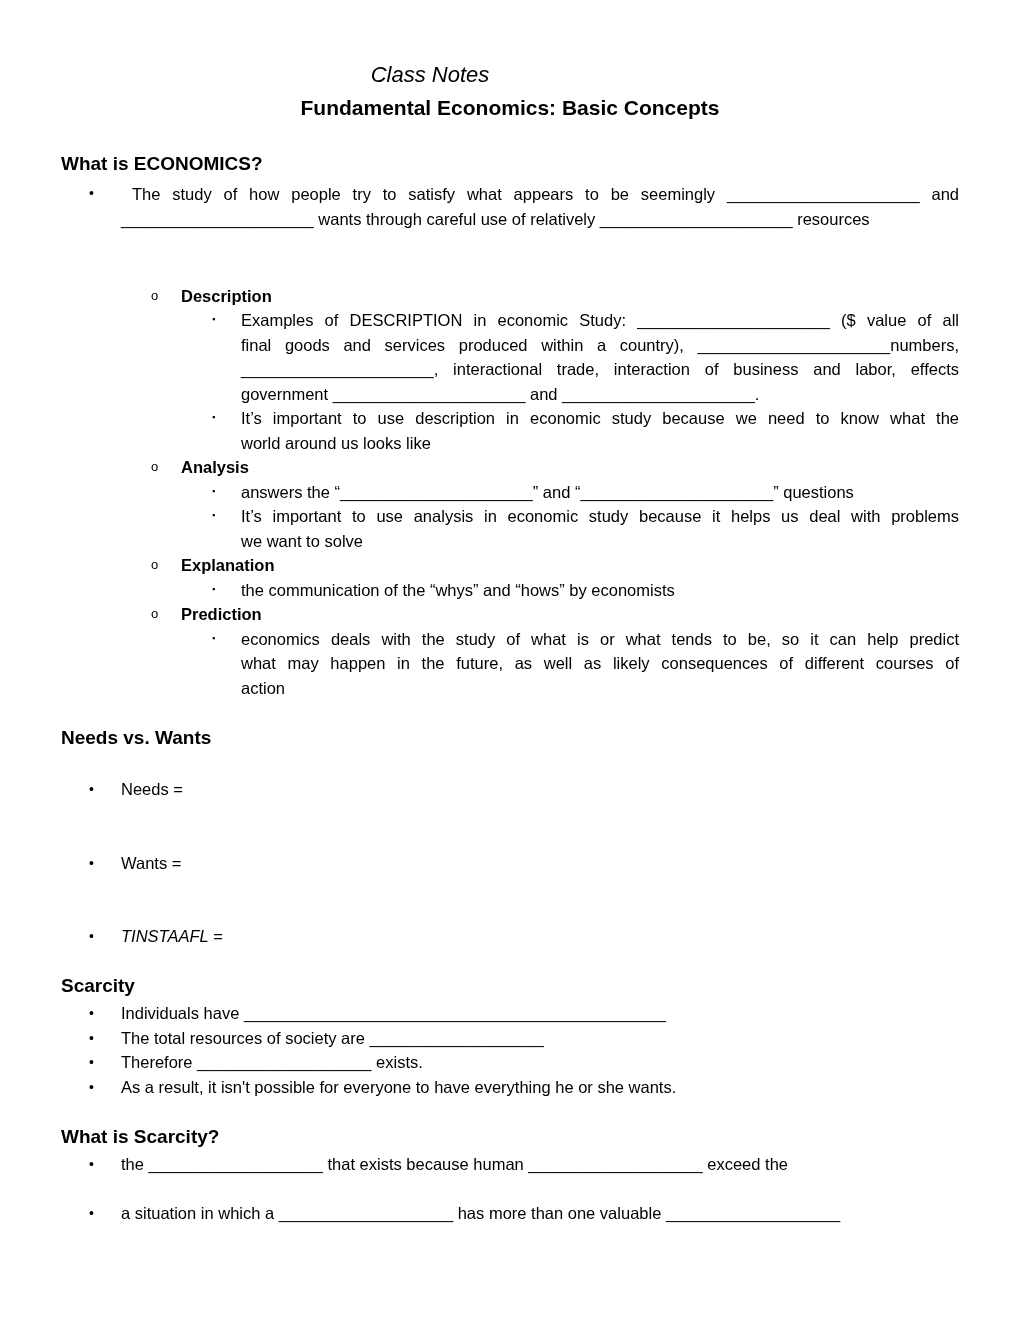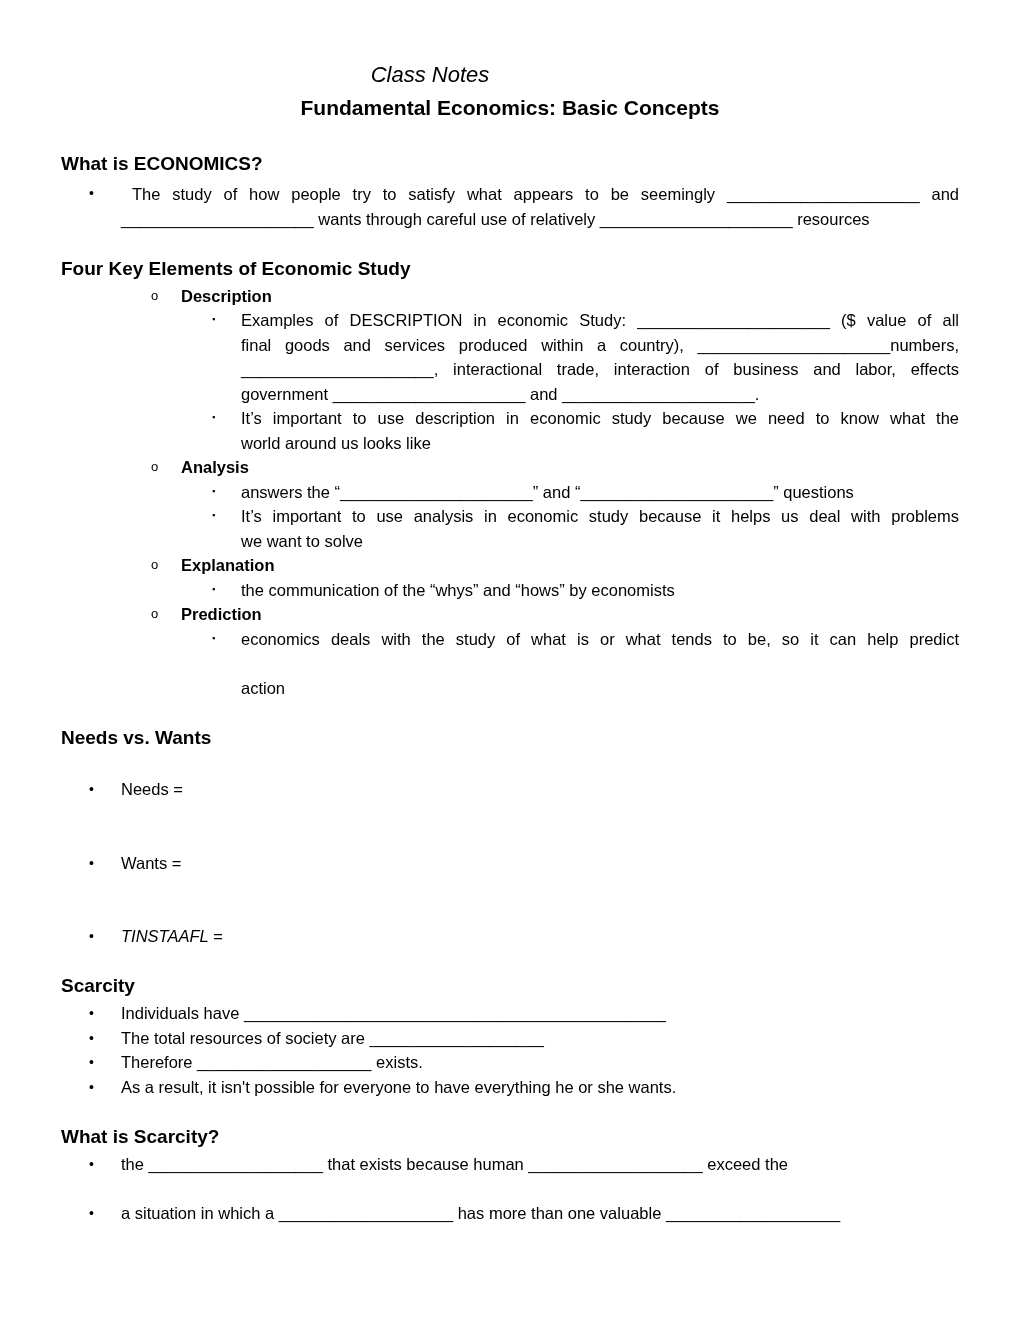--- a/index.html
+++ b/index.html
@@ -24,21 +24,20 @@
 <div class="page">
 
   <div class="title-italic">Class Notes</div>
   <div class="title-bold">Fundamental Economics:  Basic Concepts</div>
 
   <div class="h" style="top:153px;">What is ECONOMICS?</div>
   <span class="b1" style="left:89px; top:185px;">•</span>
   <div class="just" style="left:132px; top:182px; width:827px; text-align-last: justify;">The study of how people try to satisfy what appears to be seemingly _____________________ and</div>
   <div class="line" style="left:121px; top:209px;">_____________________  wants through careful use of relatively _____________________  resources</div>
 
-  <div class="h" style="top:258px;">Four Key Elements of Economic Study</div>
 
   <span class="b2" style="left:151px; top:288px;">o</span>
   <div class="line bold" style="left:181px; top:286px;">Description</div>
 
   <span class="b3" style="left:212px; top:314px;">▪</span>
   <div class="just" style="left:241px; top:333px; width:718px; text-align-last: justify;">final goods and services produced within a country), _____________________numbers,</div>
   <div class="just" style="left:241px; top:308px; width:718px; text-align-last: justify;">Examples of DESCRIPTION in economic Study: _____________________ ($ value of all</div>
   <div class="just" style="left:241px; top:357px; width:718px; text-align-last: justify;">_____________________, interactional trade, interaction of business and labor, effects</div>
   <div class="line" style="left:241px; top:384px;">government _____________________ and _____________________.</div>
 
@@ -60,20 +59,21 @@
   <div class="line bold" style="left:181px; top:555px;">Explanation</div>
 
   <span class="b3" style="left:212px; top:584px;">▪</span>
   <div class="line" style="left:241px; top:580px;">the communication of the “whys” and “hows” by economists</div>
 
   <span class="b2" style="left:151px; top:606px;">o</span>
   <div class="line bold" style="left:181px; top:604px;">Prediction</div>
 
   <span class="b3" style="left:212px; top:633px;">▪</span>
   <div class="just" style="left:241px; top:627px; width:718px; text-align-last: justify;">economics deals with the study of what is or what tends to be, so it can help predict</div>
+  <div class="just" style="left:241px; top:651px; width:718px; text-align-last: justify;">what may happen in the future, as well as likely consequences of different courses of</div>
   <div class="line" style="left:241px; top:678px;">action</div>
 
   <div class="h" style="top:727px;">Needs vs. Wants</div>
 
   <span class="b1" style="left:89px; top:781px;">•</span>
   <div class="line" style="left:121px; top:779px;">Needs =</div>
 
   <span class="b1" style="left:89px; top:855px;">•</span>
   <div class="line" style="left:121px; top:853px;">Wants =</div>
 

